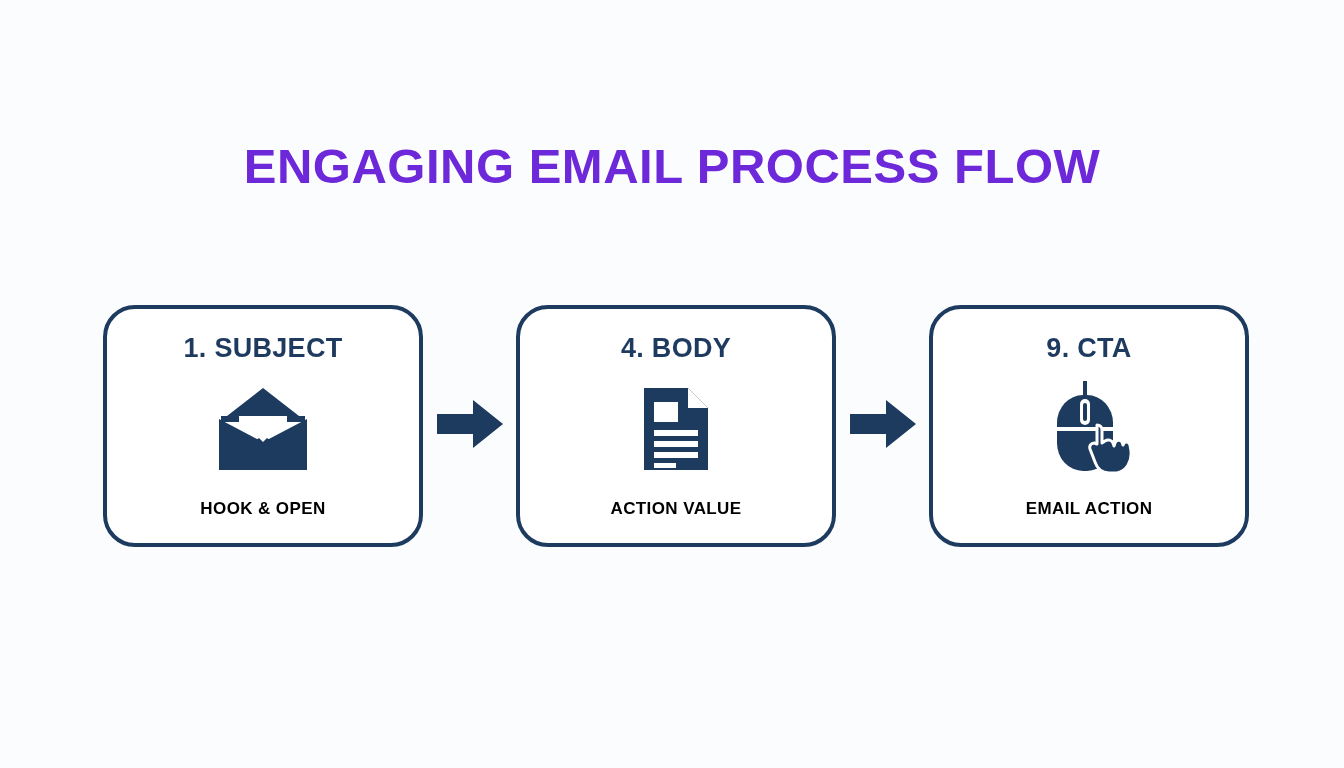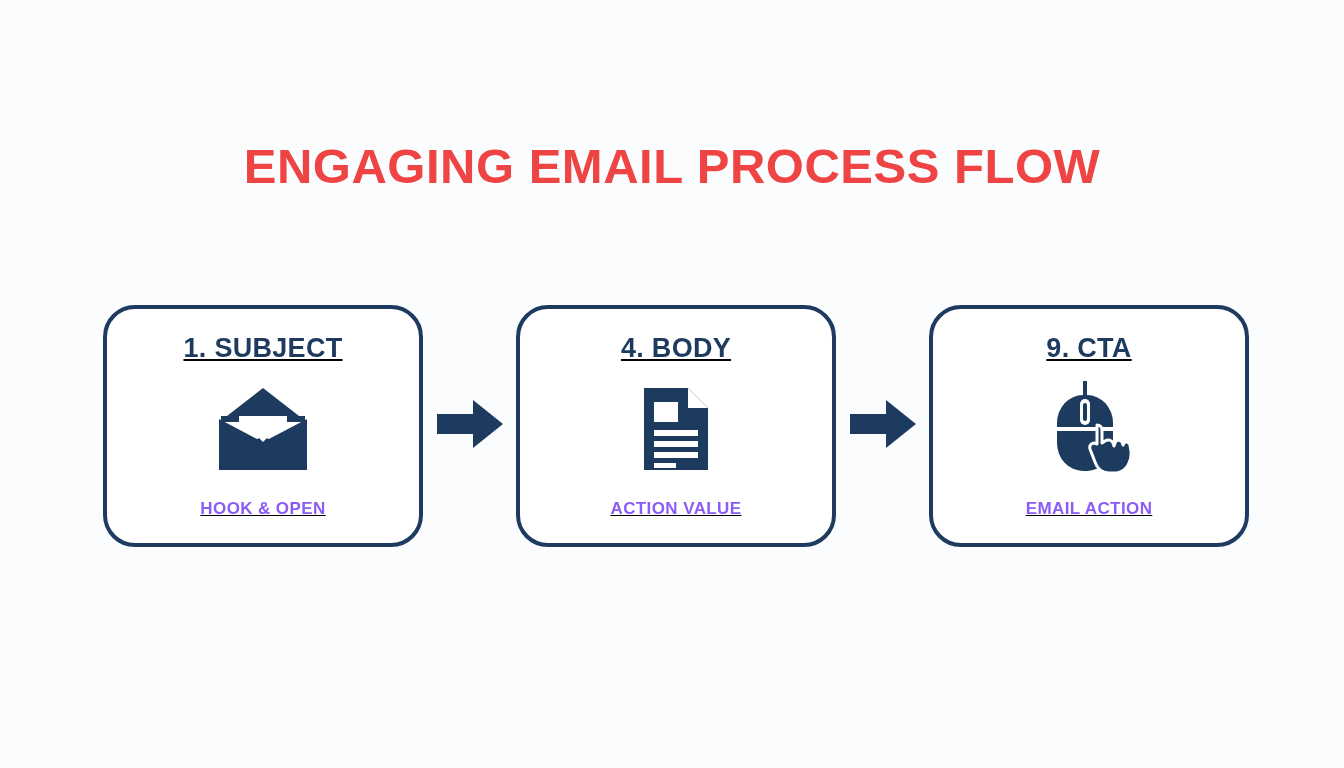--- a/index.html
+++ b/index.html
@@ -23,37 +23,36 @@
   
   .page-title {
     position: absolute;
     top: 142px;
     left: 0;
     width: 1344px;
     text-align: center;
     font-size: 49px;
     font-weight: bold;
     letter-spacing: 0.5px;
-    color: #ef4444;
+    color: #6d28d9;
     line-height: 1;
     white-space: nowrap;
   }
 
   
   .flow-row {
     position: absolute;
     top: 305px;
     left: 103px;
     width: 1146px;
     height: 242px;
     display: flex;
     flex-direction: row;
     align-items: center;
     justify-content: space-between;
-    text-decoration: underline;
   }
 
   .step-card {
     width: 320px;
     height: 242px;
     box-sizing: border-box;
     border: 4px solid #1d3a5f;
     border-radius: 32px;
     background: #ffffff;
     display: flex;
@@ -77,21 +76,21 @@
     flex: 1 1 auto;
     display: flex;
     align-items: center;
     justify-content: center;
     width: 100%;
   }
 
   .step-caption {
     font-size: 17px;
     font-weight: bold;
-    color: #8b5cf6;
+    color: #000000;
     letter-spacing: 0.4px;
     line-height: 1;
     white-space: nowrap;
     margin-bottom: 26px;
   }
 
   .arrow-wrap {
     width: 70px;
     display: flex;
     align-items: center;

